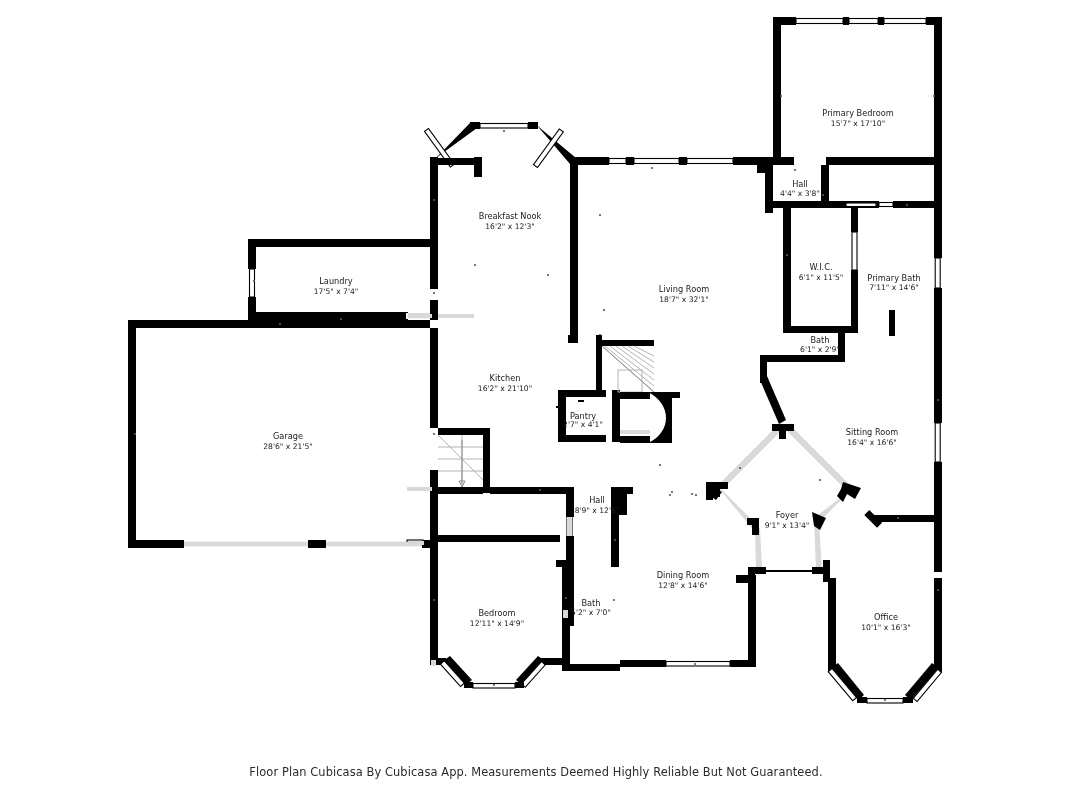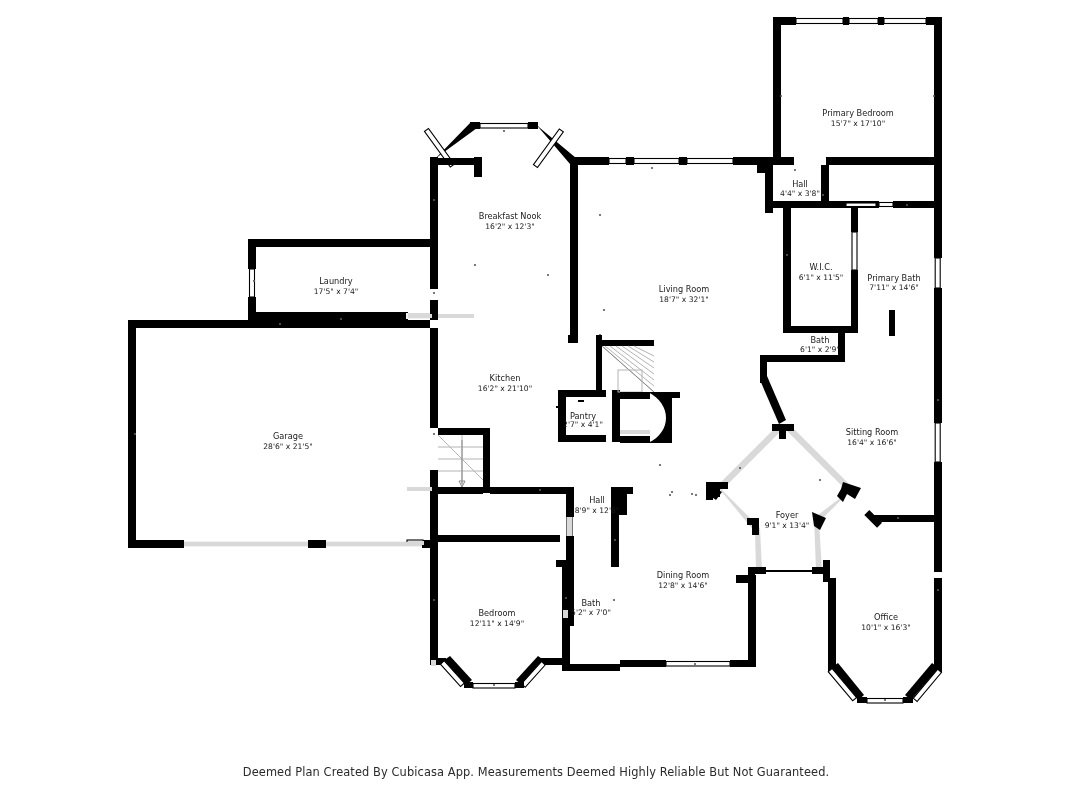--- a/index.html
+++ b/index.html
@@ -447,14 +447,14 @@
       <rect class="thinwall" x="408" y="541" width="14" height="4"></rect>
       <rect class="thinwall" x="567" y="517" width="5" height="19"></rect>
       <rect class="thinwall" x="563" y="610" width="5" height="8"></rect>
       <rect class="thinwall" x="431" y="660" width="5" height="6"></rect>
       <rect class="thinwall" x="620" y="430" width="30" height="4"></rect>
       <rect class="thinwall" x="408" y="314" width="24" height="4"></rect>
     </g>
 
   </svg>
 
-  <div class="footer-text">Deemed Plan Created By Cubicasa App. Measurements Deemed Highly Reliable But Not Guaranteed.</div>
+  <div class="footer-text">Floor Plan Cubicasa By Cubicasa App. Measurements Deemed Highly Reliable But Not Guaranteed.</div>
 </div>
 
 </body></html>

